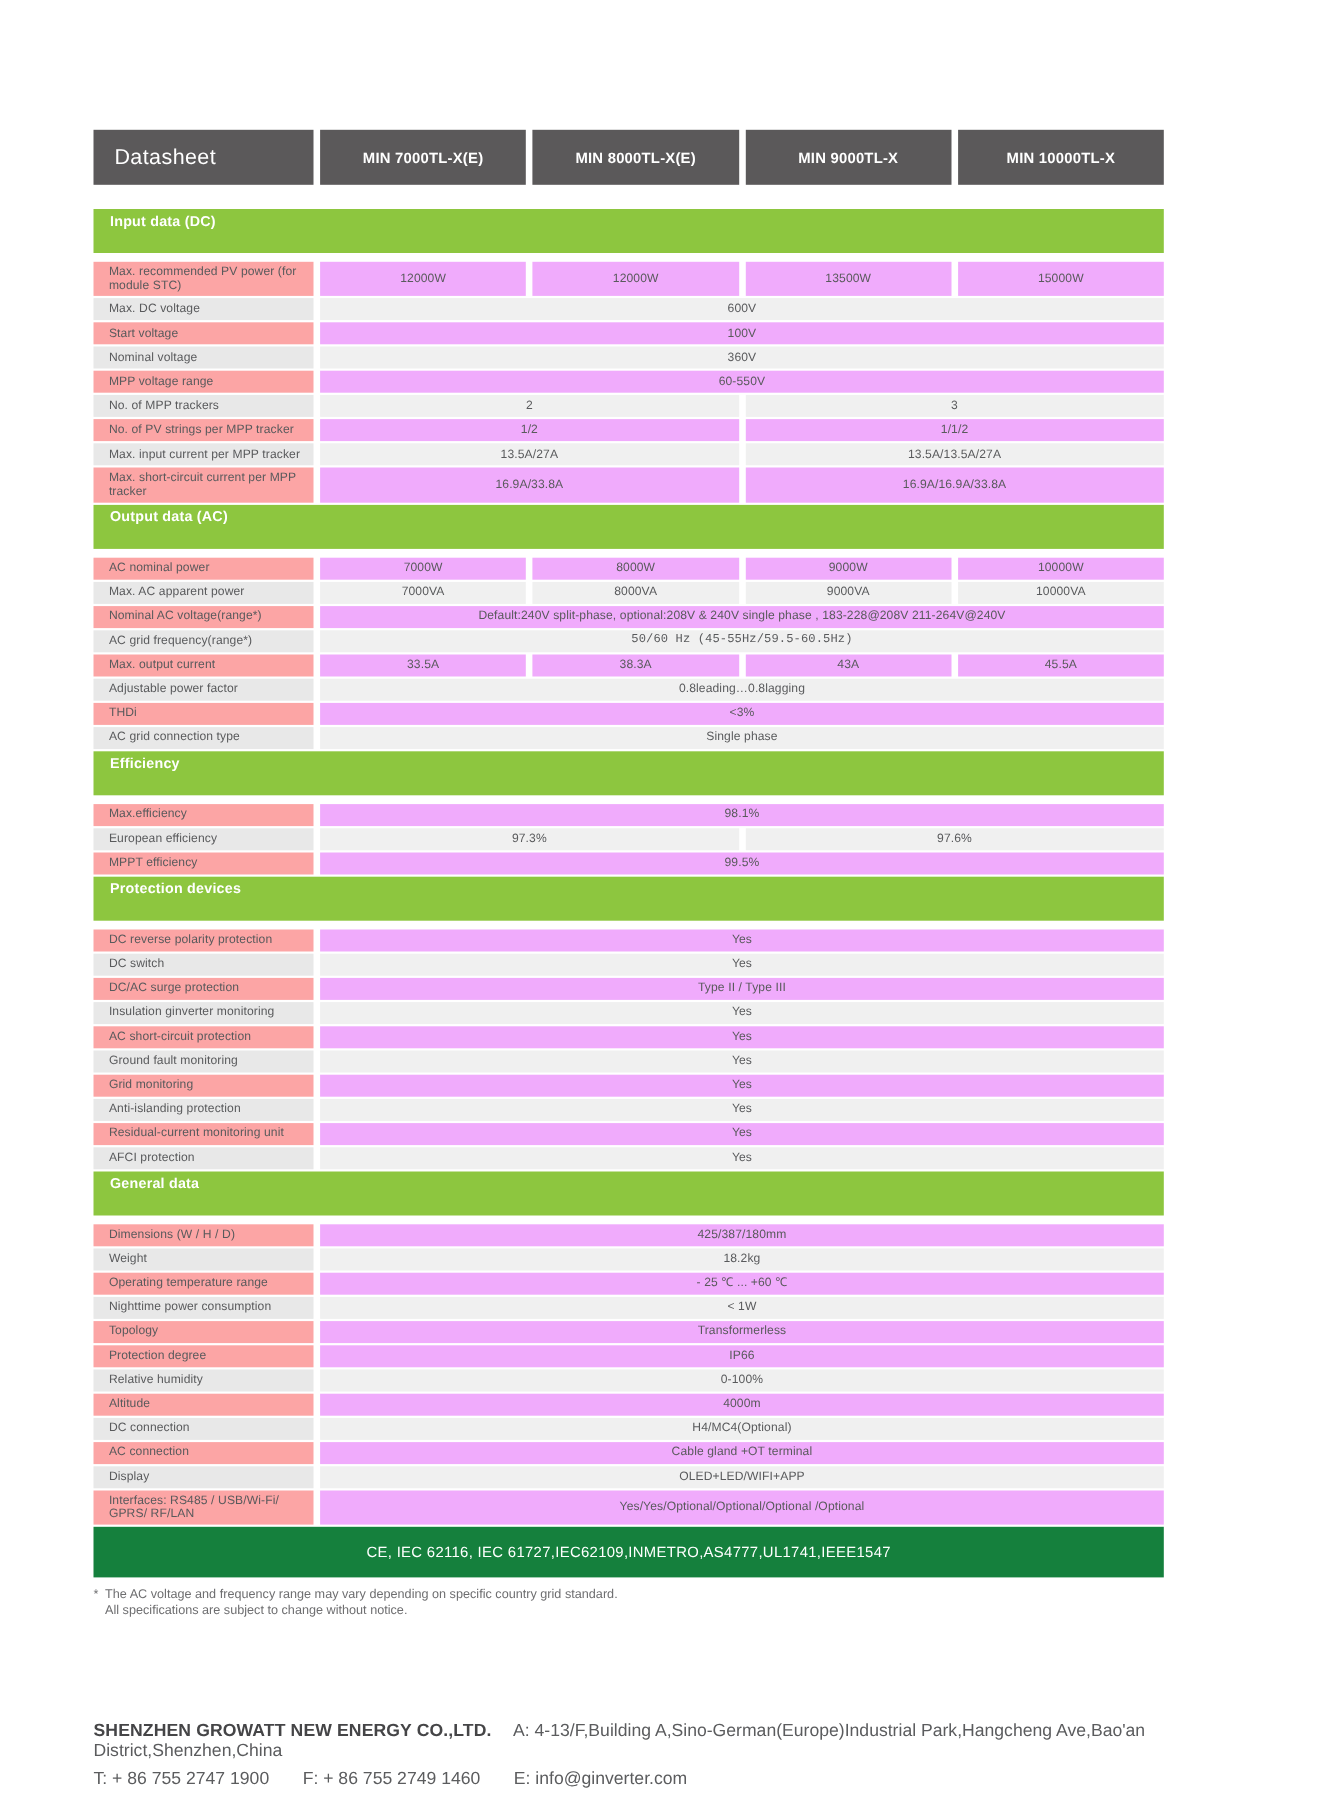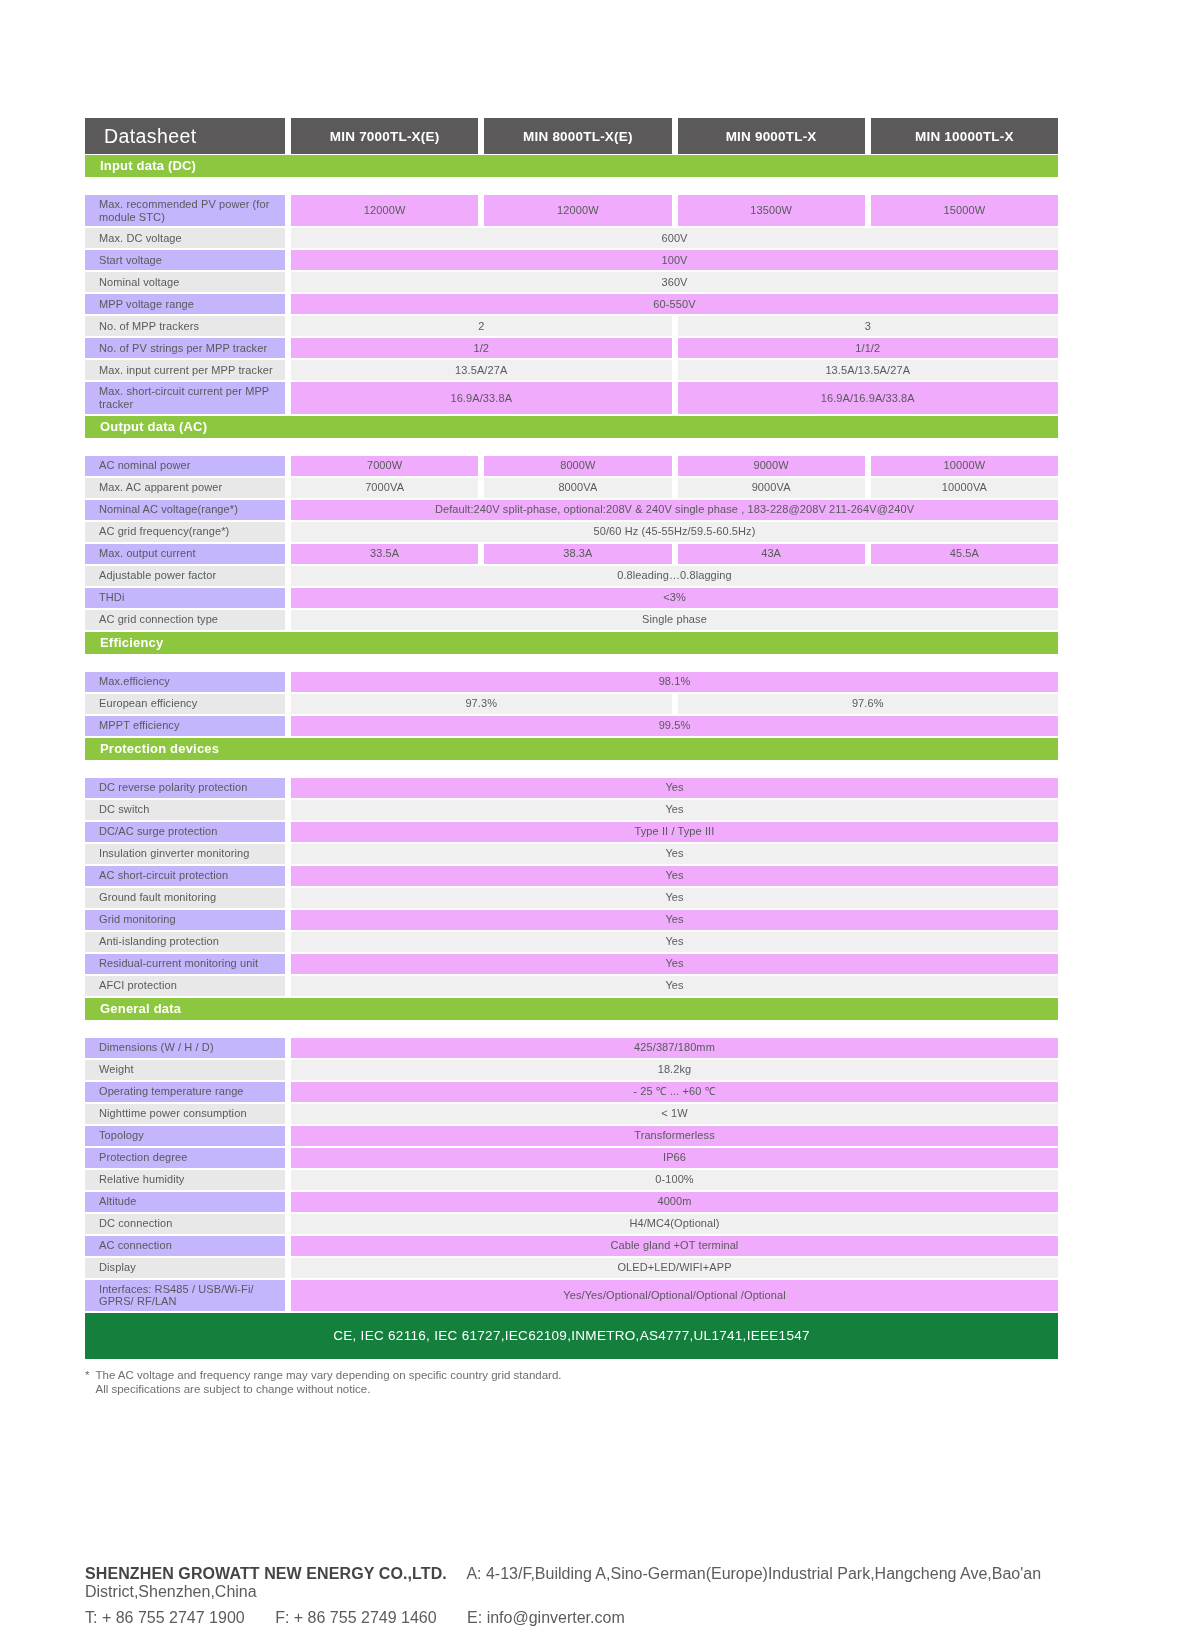--- a/index.html
+++ b/index.html
@@ -14,22 +14,22 @@
   .sheet {
     position: absolute;
     left: 85px; top: 118px;
     width: 973px;
   }
   
   .table-header {
     display: grid;
     grid-template-columns: 200px repeat(4, 1fr);
     column-gap: 6px;
-    height: 36px;
-    margin-bottom: 1px;
+    height: 50px;
+    margin-bottom: 22px;
   }
   .th {
     background: #5b595a;
     color: #ffffff;
     display: flex;
     align-items: center;
     justify-content: center;
     font-weight: bold;
     font-size: 13.5px;
     letter-spacing: 0.2px;
@@ -40,24 +40,24 @@
     font-weight: 400;
     font-size: 19.5px;
     letter-spacing: 0.4px;
   }
   
   .section-bar {
     background: #8dc63f;
     color: #ffffff;
     font-weight: bold;
     font-size: 13px;
-    height: 22px;
+    height: 40px;
     line-height: 22px;
     padding-left: 15px;
-    margin-bottom: 18px;
+    margin-bottom: 8px;
     letter-spacing: 0.2px;
   }
   
   .row {
     display: grid;
     grid-template-columns: 200px repeat(4, 1fr);
     column-gap: 6px;
     margin-bottom: 2px;
     min-height: 20px;
   }
@@ -71,21 +71,21 @@
   .cell.label {
     padding: 3px 6px 3px 14px;
     line-height: 1.15;
   }
   .cell.value {
     justify-content: center;
     text-align: center;
     padding: 3px 4px;
     line-height: 1.15;
   }
-  .row.light .label { background: #c4b5fd; }
+  .row.light .label { background: #fca5a5; }
   .row.light .value { background: #f0abfc; }
   .row.dark  .label { background: #e8e8e8; }
   .row.dark  .value { background: #f0f0f0; }
   
   .certbar {
     margin-top: 1px;
     background: #15803d;
     color: #ffffff;
     height: 46px;
     display: flex;
@@ -191,21 +191,21 @@
         <div class="cell value" style="grid-column: span 1;">8000VA</div>
         <div class="cell value" style="grid-column: span 1;">9000VA</div>
         <div class="cell value" style="grid-column: span 1;">10000VA</div>
       </div>
       <div class="row light">
         <div class="cell label">Nominal AC voltage(range*)</div>
         <div class="cell value" style="grid-column: span 4;">Default:240V split-phase, optional:208V &amp; 240V single phase , 183-228@208V 211-264V@240V</div>
       </div>
       <div class="row dark">
         <div class="cell label">AC grid frequency(range*)</div>
-        <div class="cell value" style="grid-column: span 4;">50/60 Hz (45-55Hz/59.5-60.5Hz)</div>
+        <div class="cell value" style="grid-column: span 4; font-family: Liberation Mono, monospace;">50/60 Hz (45-55Hz/59.5-60.5Hz)</div>
       </div>
       <div class="row light">
         <div class="cell label">Max. output current</div>
         <div class="cell value" style="grid-column: span 1; text-align: center;">33.5A</div>
         <div class="cell value" style="grid-column: span 1;">38.3A</div>
         <div class="cell value" style="grid-column: span 1;">43A</div>
         <div class="cell value" style="grid-column: span 1;">45.5A</div>
       </div>
       <div class="row dark">
         <div class="cell label">Adjustable power factor</div>

